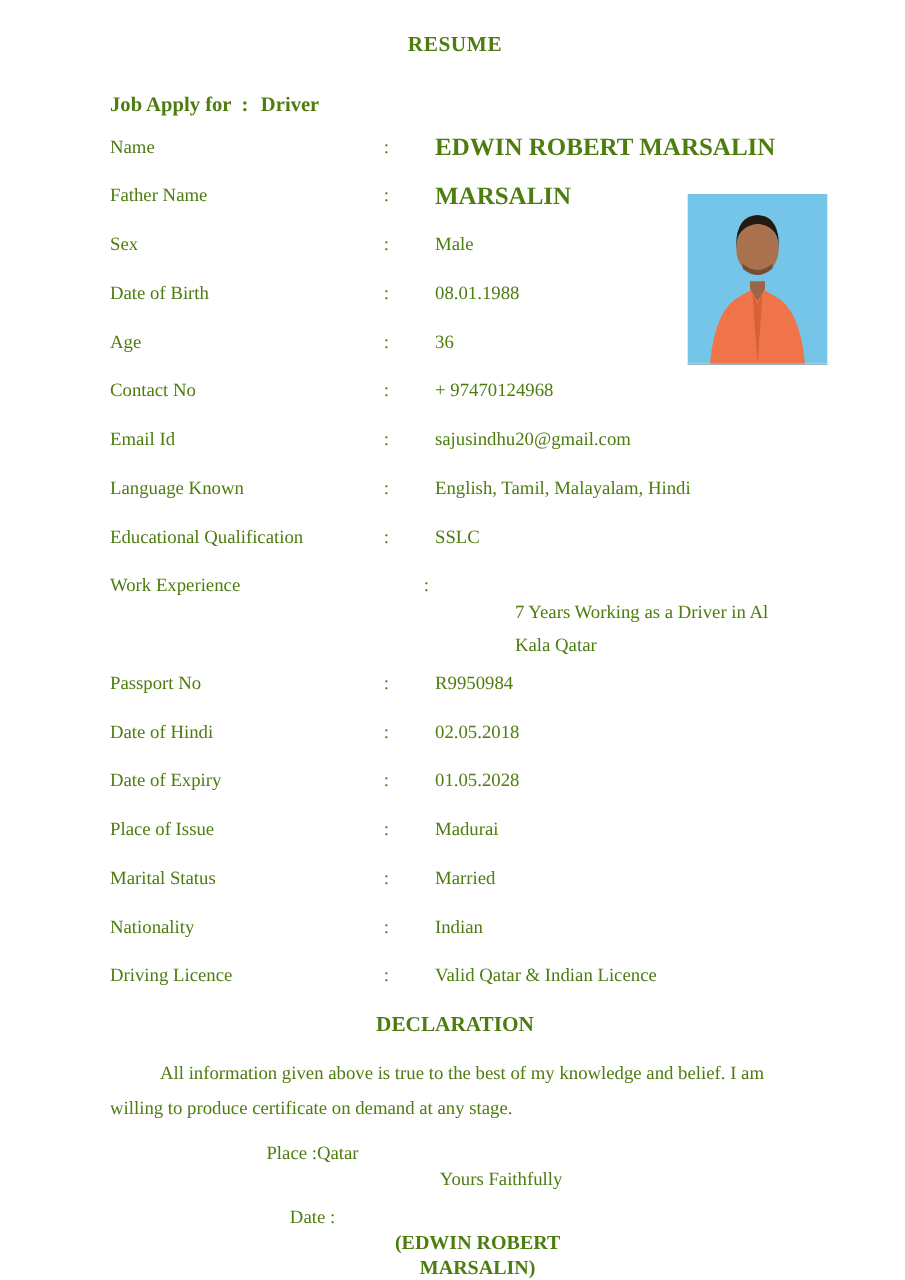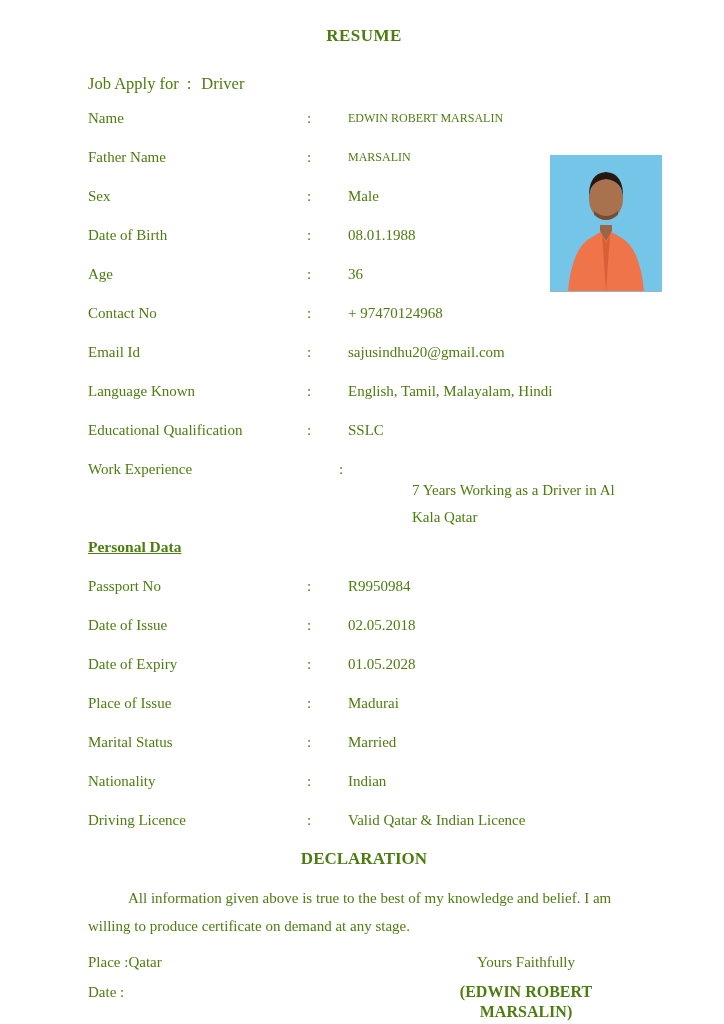--- a/index.html
+++ b/index.html
@@ -18,36 +18,36 @@
   }
   .doc-title {
     text-align: center;
     font-weight: bold;
     font-size: 17px;
     line-height: 20px;
     letter-spacing: 0.5px;
     margin-bottom: 28px;
   }
   .job-line {
-    font-weight: normal;
+    font-weight: bold;
     font-size: 16.5px;
     line-height: 20px;
     margin-bottom: 14px;
   }
   .job-line .colon { margin: 0 10px 0 8px; }
   .row {
     display: flex;
     font-size: 15px;
     line-height: 20px;
     margin-bottom: 19px;
   }
   .row .label { width: 219px; flex: 0 0 219px; }
   .row .colon { width: 41px; flex: 0 0 41px; }
   .row .value { width: 276px; }
-  .row .value.bold { font-weight: normal; font-size: 12px; }
+  .row .value.bold { font-weight: bold; font-size: 20px; }
   .row.work-row { margin-bottom: 6px; gap: 32px; }
   .row.work-row .value { line-height: 27px; margin-top: 18px; }
   .section-heading {
     font-weight: bold;
     font-size: 15.5px;
     line-height: 20px;
     text-decoration: underline;
     margin: 0 0 19px 0;
   }
   .declaration-heading {
@@ -59,28 +59,29 @@
   }
   .declaration-text {
     font-size: 15px;
     line-height: 28px;
     text-indent: 40px;
     width: 565px;
     margin: 0 0 12px 0;
   }
   .footer-row {
     display: flex;
-    justify-content: space-between;
+    justify-content: center;
     font-size: 15px;
     line-height: 20px;
     margin-bottom: 10px;
   }
   .footer-right {
     flex: 0 0 228px;
     text-align: center;
+    margin-top: 21px;
   }
   .footer-right.sign { font-weight: bold; font-size: 16px; }
   .photo {
     position: absolute;
     left: 550px;
     top: 155px;
     width: 112px;
     height: 136px;
     border-bottom: 1px solid #9ab4c2;
   }
@@ -165,30 +166,29 @@
       <span class="colon">:</span>
       <span class="value">SSLC</span>
     </div>
 
     <div class="row work-row">
       <span class="label">Work Experience</span>
       <span class="colon">:</span>
       <span class="value">7 Years Working as a Driver in Al Kala Qatar</span>
     </div>
 
-    <div class="section-heading">Personal Data</div>
 
     <div class="row">
       <span class="label">Passport No</span>
       <span class="colon">:</span>
       <span class="value">R9950984</span>
     </div>
 
     <div class="row">
-      <span class="label">Date of Issue</span>
+      <span class="label">Date of Hindi</span>
       <span class="colon">:</span>
       <span class="value">02.05.2018</span>
     </div>
 
     <div class="row">
       <span class="label">Date of Expiry</span>
       <span class="colon">:</span>
       <span class="value">01.05.2028</span>
     </div>
 

